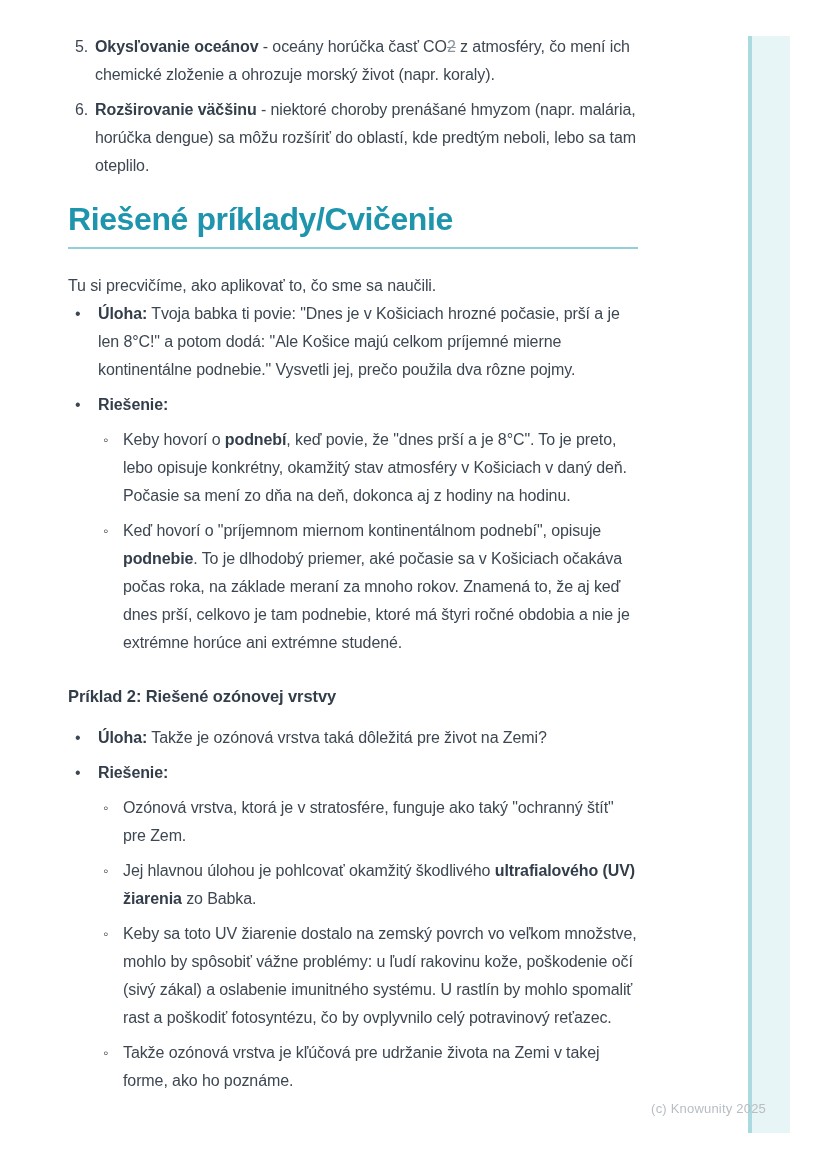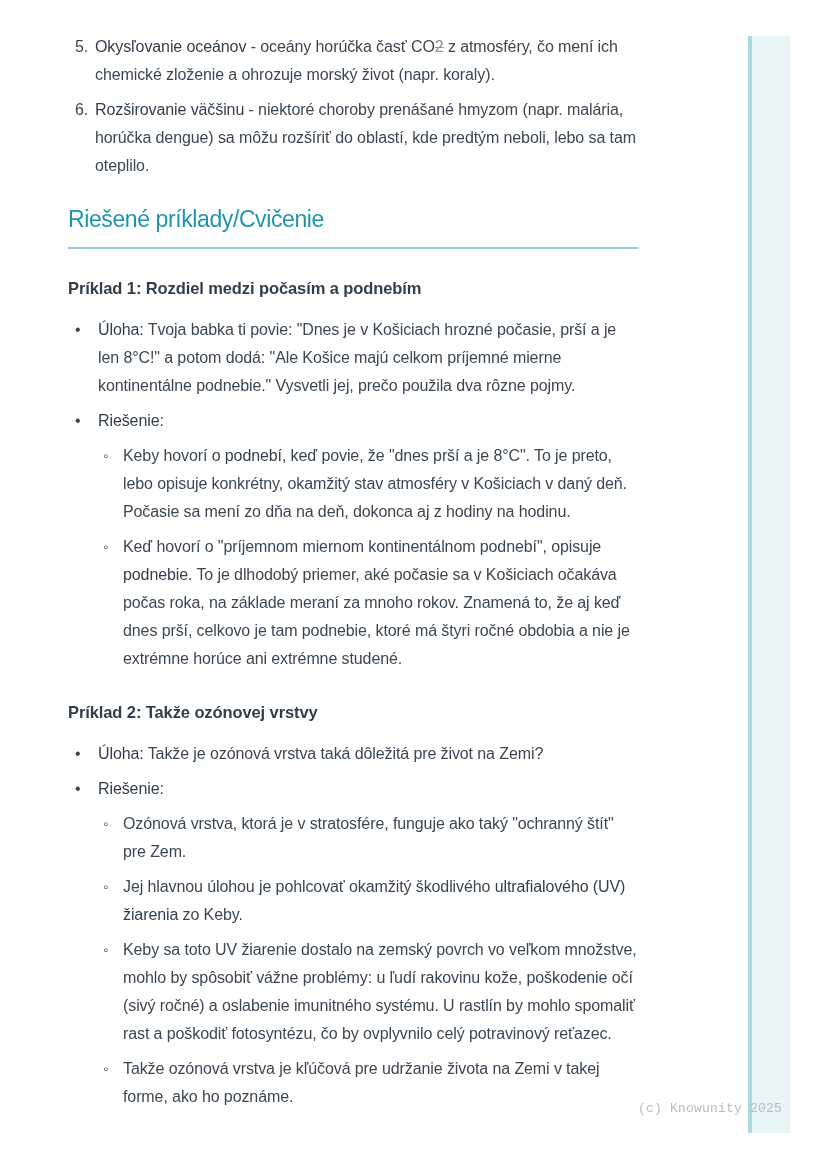--- a/index.html
+++ b/index.html
@@ -15,33 +15,33 @@
   *{box-sizing:border-box;}
   html,body{margin:0;padding:0;}
   body{
     width:828px;height:1171px;position:relative;overflow:hidden;
     background:#ffffff;
     font-family:"Liberation Sans", sans-serif;
     color:var(--text);
     font-size:16px;line-height:28px;letter-spacing:-0.1px;
   }
   .content{position:absolute;left:68px;top:33px;width:570px;z-index:1;}
-  .bold{font-weight:400;color:var(--text-bold);margin-top:36px;}
+  .bold{font-weight:700;color:var(--text-bold);margin-top:36px;}
   .strike{text-decoration:line-through;color:var(--strike);}
 
   
   .numlist{margin:0;padding:0;list-style:none;}
   .numlist .row{display:flex;margin-bottom:7px;}
   .numlist .num{flex:none;width:27px;padding-left:7px;}
   .numlist .li-text{flex:1;}
 
   
   h1.section-heading{
     margin:21px 0 0 0;padding:0 0 10px 0;
-    font-size:23px;line-height:36px;font-weight:400;
+    font-size:32px;line-height:36px;font-weight:700;
     color:var(--accent);letter-spacing:-0.4px;
     border-bottom:2px solid var(--underline);
   }
   .intro{margin:23px 0 0 0;}
 
   
   .example-title{
     margin:25px 0 14px 0;
     font-size:16.5px;line-height:28px;font-weight:700;color:var(--text-bold);
   }
@@ -58,22 +58,22 @@
   
   .side-strip{
     position:absolute;left:748px;top:36px;width:42px;height:1097px;
     background:var(--strip-fill);
     border-left:4px solid var(--strip-border);
     z-index:0;
   }
 
   
   .footer{
-    position:absolute;top:1101px;right:46px;z-index:2;
-    font-size:13px;line-height:16px;color:var(--footer);letter-spacing:0.2px;font-family:Liberation Mono, monospace;
+    position:absolute;top:1101px;right:62px;z-index:2;
+    font-size:13px;line-height:16px;color:var(--footer);letter-spacing:0.2px;
   }
 </style>
 </head>
 <body>
 
 <div class="side-strip"></div>
 
 <div class="content">
   <ol class="numlist" id="numlist">
       <li class="row">
@@ -81,62 +81,62 @@
         <div class="li-text"><span class="bold">Okysľovanie oceánov</span><span> - oceány horúčka časť CO</span><span class="strike">2</span><span> z atmosféry, čo mení ich chemické zloženie a ohrozuje morský život (napr. koraly).</span></div>
       </li>
       <li class="row">
         <span class="num">6.</span>
         <div class="li-text"><span class="bold">Rozširovanie väčšinu</span><span> - niektoré choroby prenášané hmyzom (napr. malária, horúčka dengue) sa môžu rozšíriť do oblastí, kde predtým neboli, lebo sa tam oteplilo.</span></div>
       </li>
     </ol>
 
   <h1 class="section-heading">Riešené príklady/Cvičenie</h1>
 
+  <p class="intro">Tu si precvičíme, ako aplikovať to, čo sme sa naučili.</p>
 
   <div id="examples">
-      <h3 class="example-title">Príklad 1: Rozdiel medzi počasím a podnebím</h3>
       <ul class="blist">
         <li class="b1">
           <span class="marker">•</span>
           <div class="b-text"><span class="bold">Úloha:</span><span> Tvoja babka ti povie: "Dnes je v Košiciach hrozné počasie, prší a je len 8°C!" a potom dodá: "Ale Košice majú celkom príjemné mierne kontinentálne podnebie." Vysvetli jej, prečo použila dva rôzne pojmy.</span></div>
         </li>
         <li class="b1">
           <span class="marker">•</span>
           <div class="b-text"><span class="bold">Riešenie:</span><ul class="sublist">
               <li class="b2">
                 <span class="marker">◦</span>
                 <div class="b-text"><span>Keby hovorí o </span><span class="bold">podnebí</span><span>, keď povie, že "dnes prší a je 8°C". To je preto, lebo opisuje konkrétny, okamžitý stav atmosféry v Košiciach v daný deň. Počasie sa mení zo dňa na deň, dokonca aj z hodiny na hodinu.</span></div>
               </li>
               <li class="b2">
                 <span class="marker">◦</span>
                 <div class="b-text"><span>Keď hovorí o "príjemnom miernom kontinentálnom podnebí", opisuje </span><span class="bold">podnebie</span><span>. To je dlhodobý priemer, aké počasie sa v Košiciach očakáva počas roka, na základe meraní za mnoho rokov. Znamená to, že aj keď dnes prší, celkovo je tam podnebie, ktoré má štyri ročné obdobia a nie je extrémne horúce ani extrémne studené.</span></div>
               </li>
             </ul></div>
         </li>
       </ul>
-      <h3 class="example-title">Príklad 2: Takže ozónovej vrstvy</h3>
+      <h3 class="example-title">Príklad 2: Riešené ozónovej vrstvy</h3>
       <ul class="blist">
         <li class="b1">
           <span class="marker">•</span>
           <div class="b-text"><span class="bold">Úloha:</span><span> Takže je ozónová vrstva taká dôležitá pre život na Zemi?</span></div>
         </li>
         <li class="b1">
           <span class="marker">•</span>
           <div class="b-text"><span class="bold">Riešenie:</span><ul class="sublist">
               <li class="b2">
                 <span class="marker">◦</span>
                 <div class="b-text"><span>Ozónová vrstva, ktorá je v stratosfére, funguje ako taký "ochranný štít" pre Zem.</span></div>
               </li>
               <li class="b2">
                 <span class="marker">◦</span>
-                <div class="b-text"><span>Jej hlavnou úlohou je pohlcovať okamžitý škodlivého </span><span class="bold">ultrafialového (UV) žiarenia</span><span> zo Keby.</span></div>
+                <div class="b-text"><span>Jej hlavnou úlohou je pohlcovať okamžitý škodlivého </span><span class="bold">ultrafialového (UV) žiarenia</span><span> zo Babka.</span></div>
               </li>
               <li class="b2">
                 <span class="marker">◦</span>
-                <div class="b-text"><span>Keby sa toto UV žiarenie dostalo na zemský povrch vo veľkom množstve, mohlo by spôsobiť vážne problémy: u ľudí rakovinu kože, poškodenie očí (sivý ročné) a oslabenie imunitného systému. U rastlín by mohlo spomaliť rast a poškodiť fotosyntézu, čo by ovplyvnilo celý potravinový reťazec.</span></div>
+                <div class="b-text"><span>Keby sa toto UV žiarenie dostalo na zemský povrch vo veľkom množstve, mohlo by spôsobiť vážne problémy: u ľudí rakovinu kože, poškodenie očí (sivý zákal) a oslabenie imunitného systému. U rastlín by mohlo spomaliť rast a poškodiť fotosyntézu, čo by ovplyvnilo celý potravinový reťazec.</span></div>
               </li>
               <li class="b2">
                 <span class="marker">◦</span>
                 <div class="b-text"><span>Takže ozónová vrstva je kľúčová pre udržanie života na Zemi v takej forme, ako ho poznáme.</span></div>
               </li>
             </ul></div>
         </li>
       </ul>
     </div>
 </div>

